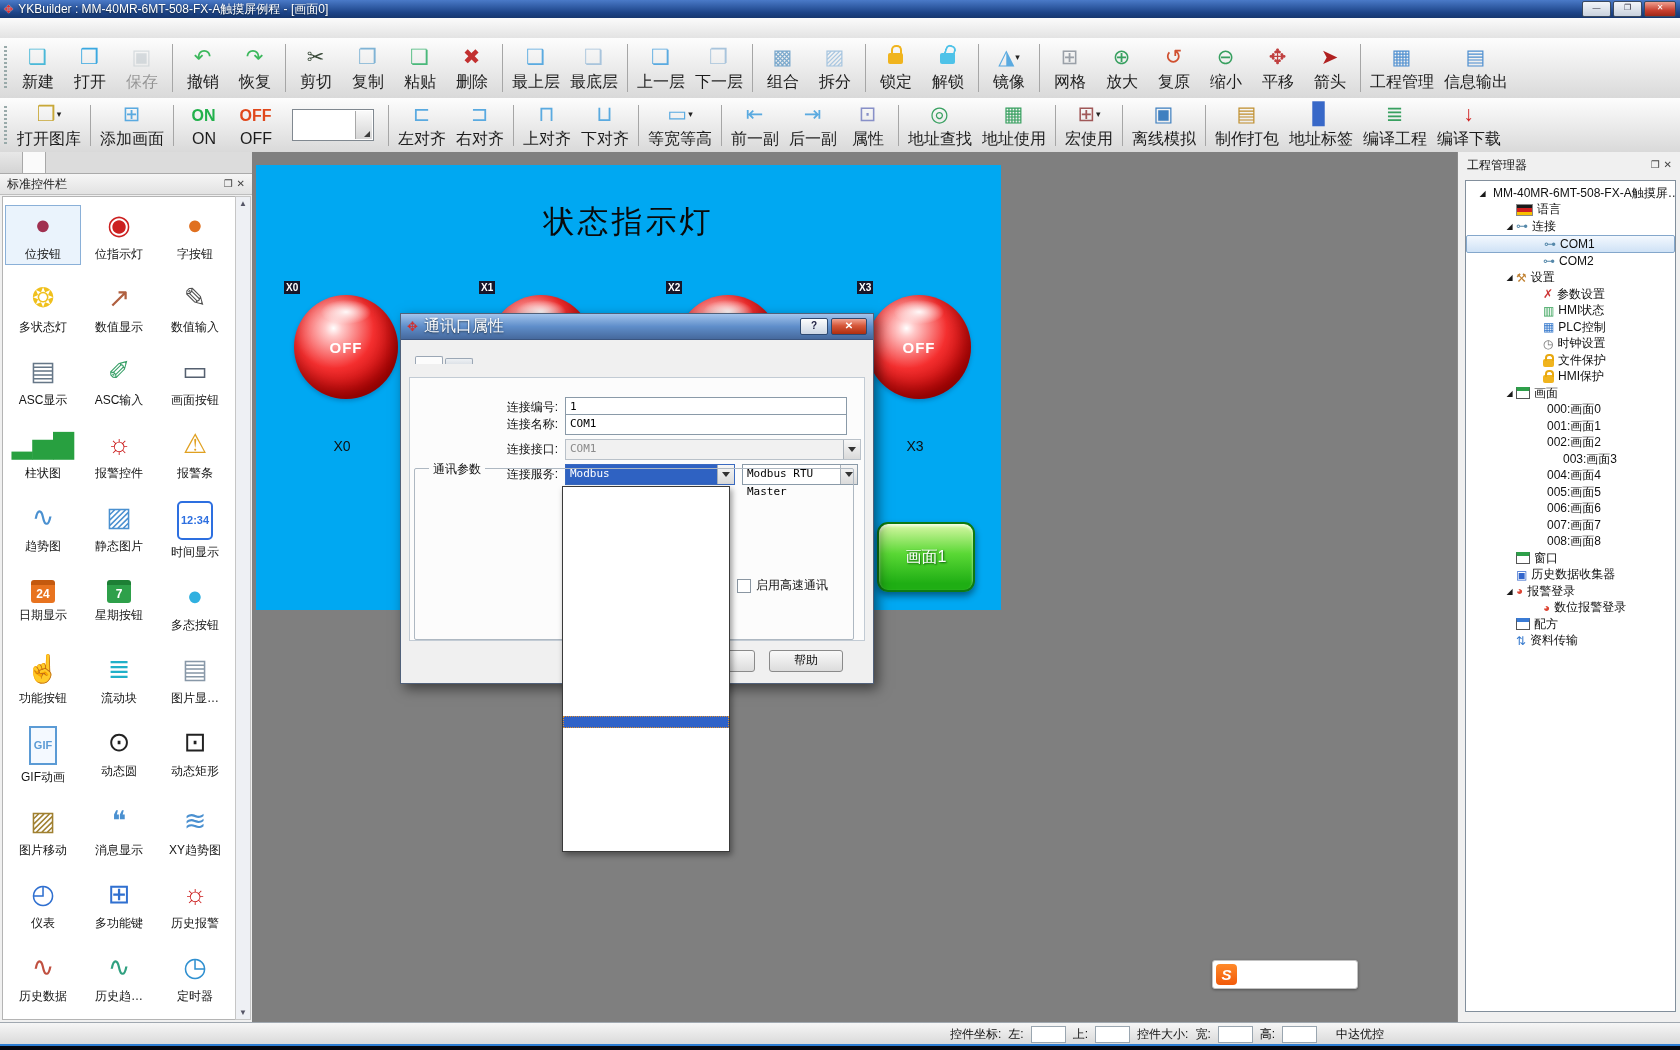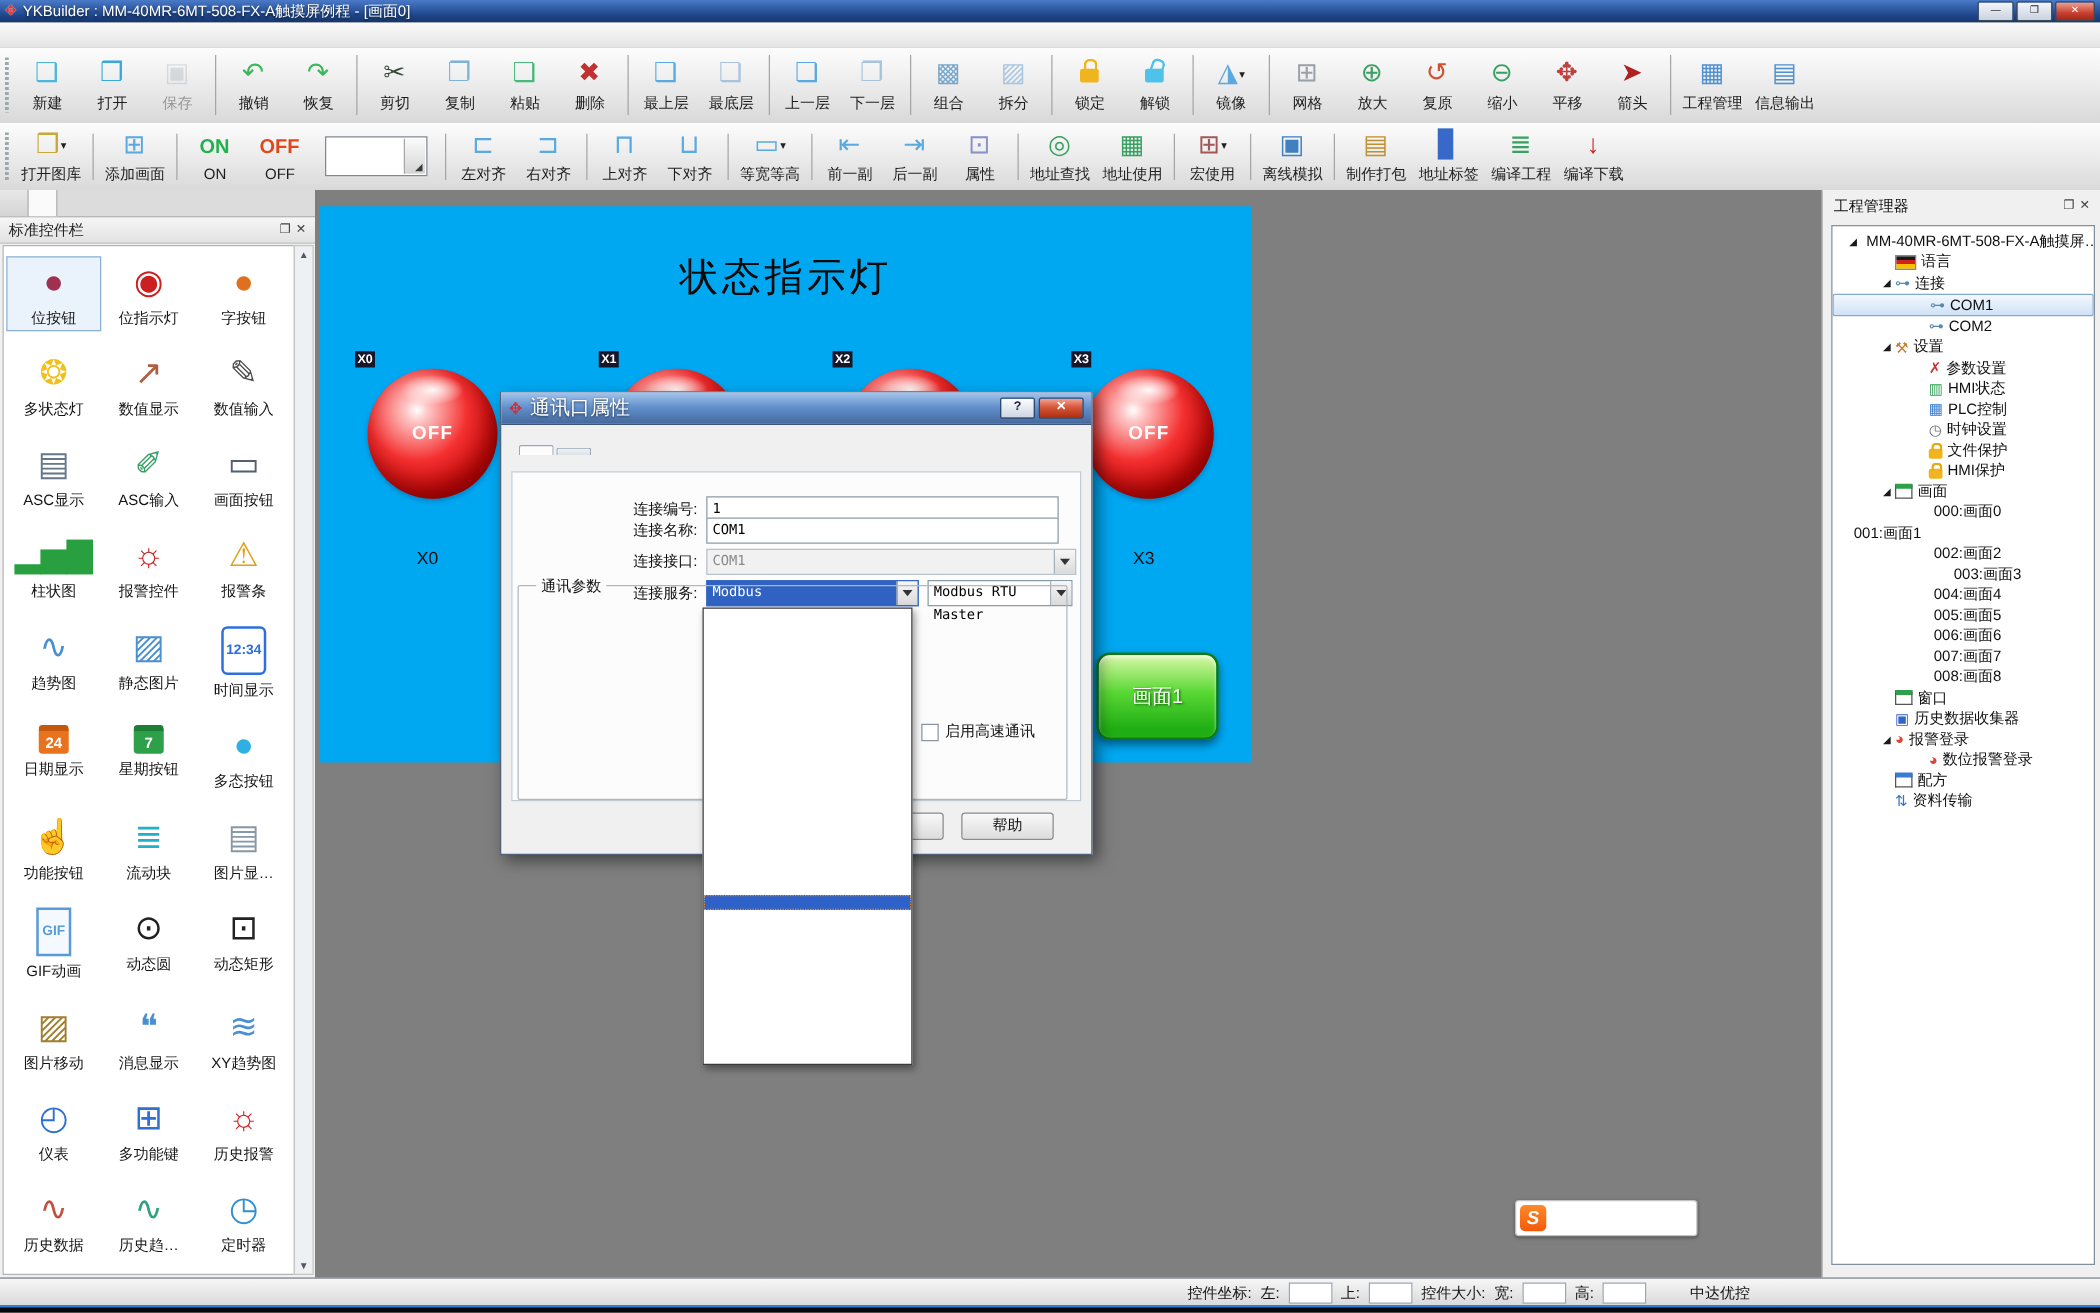--- a/index.html
+++ b/index.html
@@ -25,21 +25,21 @@
     border-bottom:1px solid #b5b5b5;display:flex;align-items:center;padding:0 2px 0 12px;}
   .tb::before{content:"";position:absolute;left:4px;top:8px;bottom:8px;width:3px;
     background:repeating-linear-gradient(#9aa 0 2px,transparent 2px 4px);}
   .tb1{top:38px;height:60px;}
   .tb2{top:98px;height:54px;}
   .tbi{display:flex;flex-direction:column;align-items:center;justify-content:center;
     min-width:42px;padding:2px 5px;gap:1px;}
   .ticorow{display:flex;align-items:center;gap:1px;height:27px;}
   .tico{font-size:21px;line-height:26px;}
   .tarr{font-size:9px;color:#222;}
-  .tlbl{font-size:12px;color:#1d1d1d;white-space:nowrap;}
+  .tlbl{font-size:16px;color:#1d1d1d;white-space:nowrap;}
   .tbi.sep{min-width:0;width:1px;align-self:stretch;margin:6px 4px;background:#a6a6a6;padding:0;}
   .tbi.disabled{opacity:.4;}
   .tbi.txtico .tico{font-weight:bold;font-size:16px;font-family:"Liberation Sans",sans-serif;}
   .tlock,.tlock-c{width:15px;height:11px;background:#f0b41e;border-radius:2px;position:relative;margin-top:9px;display:inline-block;}
   .tlock::before,.tlock-c::before{content:"";position:absolute;top:-8px;left:2.5px;width:7px;height:8px;
     border:2.5px solid #f0b41e;border-bottom:none;border-radius:5px 5px 0 0;}
   .tlock-c{background:#4ec2e8;}
   .tlock-c::before{border-color:#4ec2e8;left:5px;transform:rotate(18deg);}
   .tb-combo{width:80px;height:30px;background:#fff;border:1px solid #808890;margin:0 10px;position:relative;flex:none;}
   .tb-combo .cbtn{position:absolute;right:1px;top:1px;bottom:1px;width:16px;
@@ -157,21 +157,21 @@
   .i-win-g,.i-win-b{width:12px;height:7px;background:#fff;border:1px solid #555;border-top:4px solid #2ea04a;}
   .i-win-b{border-top-color:#3a7bd5;}
   .icon-lock{width:11px;height:8px;background:#f0b41e;border-radius:2px;position:relative;margin-top:5px;}
   .icon-lock::before{content:"";position:absolute;top:-5px;left:2px;width:5px;height:5px;
     border:2px solid #e8a810;border-bottom:none;border-radius:4px 4px 0 0;}
   
   .sb{position:absolute;left:0;top:1022px;right:0;height:22px;
     background:linear-gradient(#f6f6f6,#d9d9d9);border-top:1px solid #a0a8b0;font-size:12px;color:#111;}
   .sb-inner{position:absolute;left:950px;top:0;bottom:0;display:flex;align-items:center;gap:7px;}
   .sb-box{width:33px;height:15px;background:#fff;border:1px solid #9aa6b0;}
-  .sb-brand{margin-left:28px;}
+  .sb-brand{margin-left:12px;}
   .strip{position:absolute;left:0;top:1044px;right:0;height:6px;background:#05070f;border-top:2px solid #2d7dd2;}
   
   .ime{position:absolute;left:1212px;top:960px;width:138px;height:27px;background:#fff;
     border:1px solid #c2c2c2;border-radius:3px;box-shadow:0 1px 3px rgba(0,0,0,.35);
     display:flex;align-items:center;gap:4px;padding:0 3px;z-index:40;}
   .ime-logo{width:21px;height:21px;border-radius:4px;background:linear-gradient(#ff8a2a,#f25a0a);
     color:#fff;font-weight:bold;font-style:italic;font-size:15px;text-align:center;line-height:21px;flex:none;}
   .ime-item{color:#2a6fd0;font-size:12px;}
 </style>
 </head>
@@ -892,21 +892,21 @@
           <span class="ticon">
             <span class="i-win-g"></span>
           </span>
           <span class="tlabel">画面</span>
         </div>
         <div class="trow" style="padding-left: 64px;">
           <span class="tarrow"></span>
           <span class="ticon"></span>
           <span class="tlabel">000:画面0</span>
         </div>
-        <div class="trow" style="">
+        <div class="trow" style="padding-left: 64px;">
           <span class="tarrow"></span>
           <span class="ticon"></span>
           <span class="tlabel">001:画面1</span>
         </div>
         <div class="trow" style="padding-left: 64px;">
           <span class="tarrow"></span>
           <span class="ticon"></span>
           <span class="tlabel">002:画面2</span>
         </div>
         <div class="trow" style="padding-left: 80px;">

